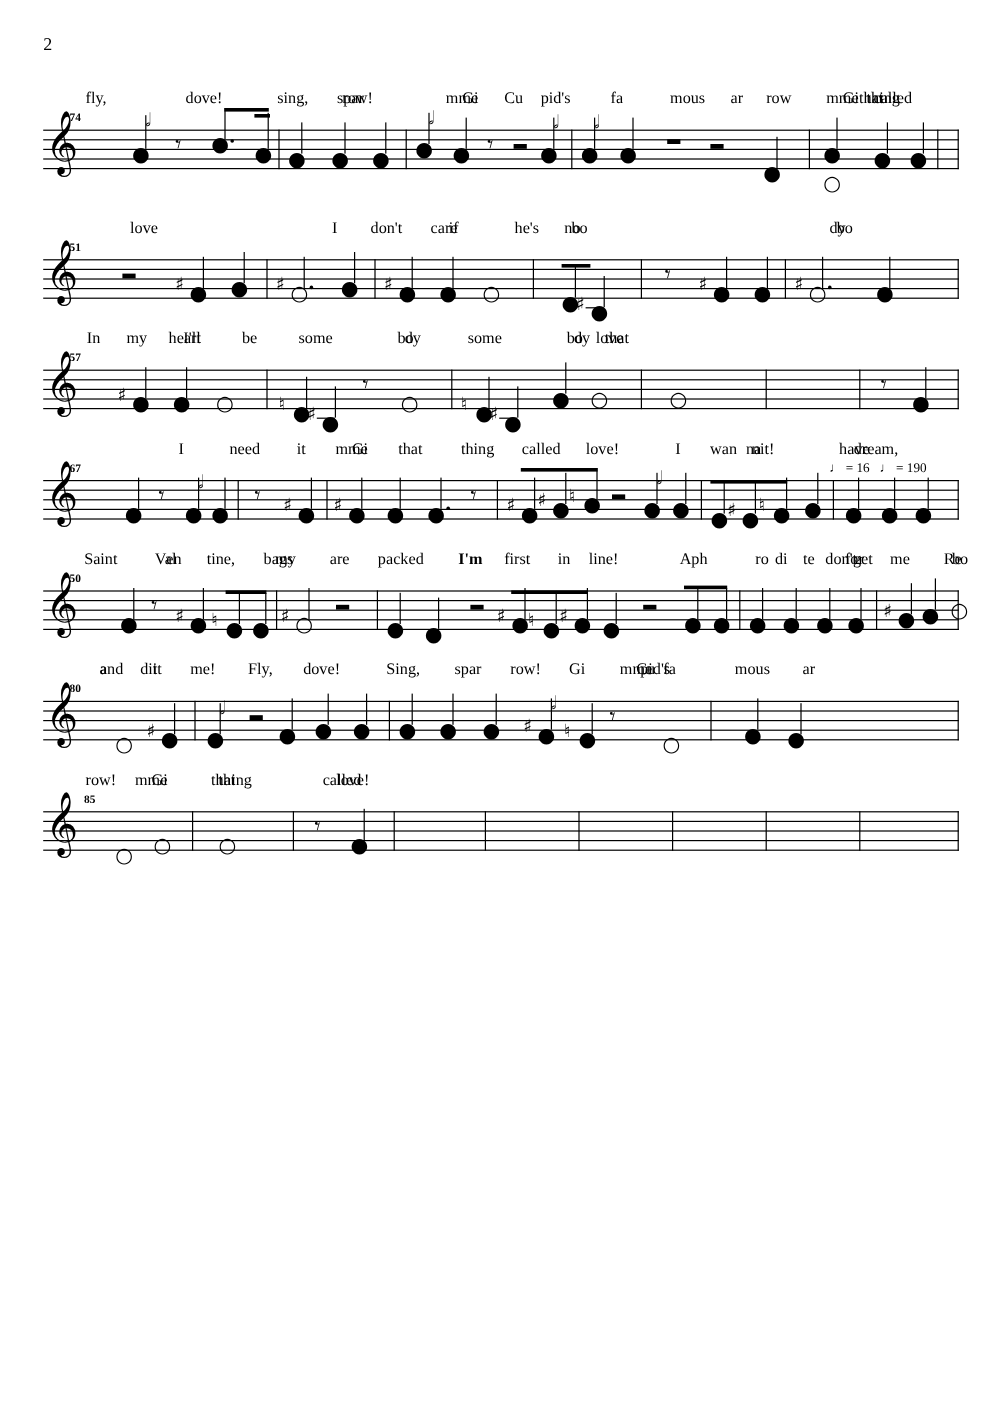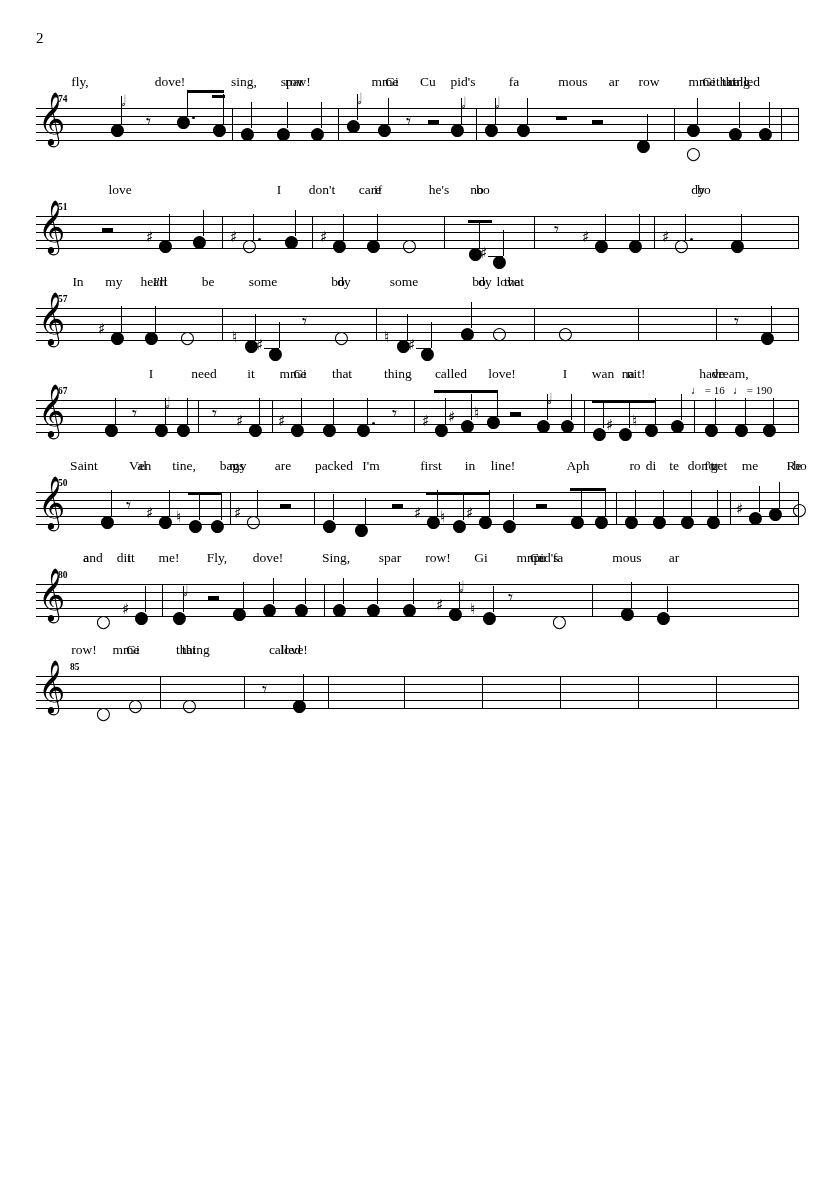--- a/index.html
+++ b/index.html
@@ -549,21 +549,21 @@
   <div class="system" style="top:492px;">
     <div class="lyrics" style="top:-34px;">
       <span class="lyric" style="left:48px;">Saint</span>
       <span class="lyric" style="left:102px;">Val</span>
       <span class="lyric" style="left:109px;">en</span>
       <span class="lyric" style="left:148px;">tine,</span>
       <span class="lyric" style="left:202px;">my</span>
       <span class="lyric" style="left:196px;">bags</span>
       <span class="lyric" style="left:247px;">are</span>
       <span class="lyric" style="left:298px;">packed</span>
-      <span class="lyric" style="left:335px;">I'm</span>
+      <span class="lyric" style="left:356px;font-weight:bold;">I'm</span>
       <span class="lyric" style="left:395px;">first</span>
       <span class="lyric" style="left:434px;">in</span>
       <span class="lyric" style="left:467px;">line!</span>
       <span class="lyric" style="left:542px;">Aph</span>
       <span class="lyric" style="left:599px;">ro</span>
       <span class="lyric" style="left:615px;">di</span>
       <span class="lyric" style="left:638px;">te</span>
       <span class="lyric" style="left:665px;">don't</span>
       <span class="lyric" style="left:676px;">for</span>
       <span class="lyric" style="left:683px;">get</span>

